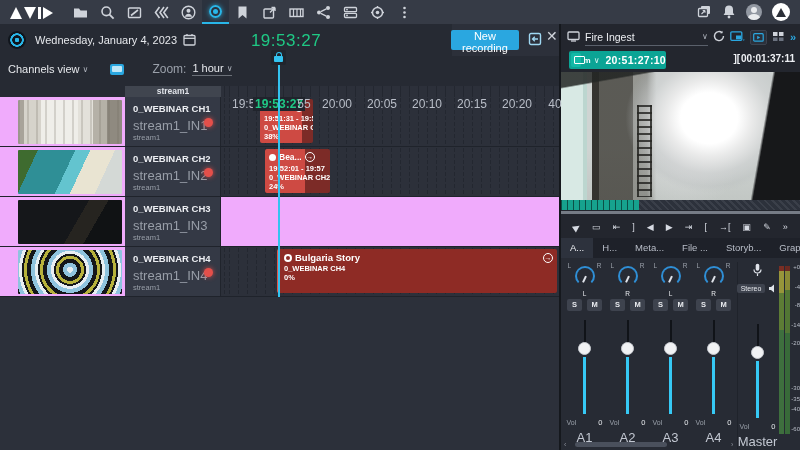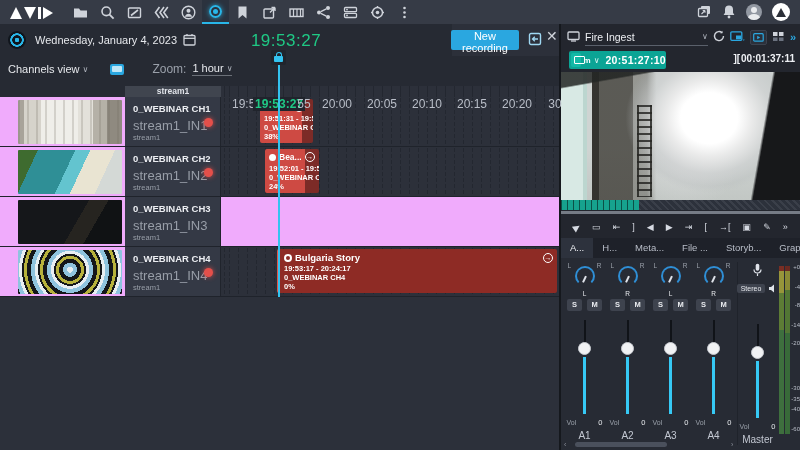--- a/index.html
+++ b/index.html
@@ -171,21 +171,21 @@
   .panpos{position:absolute;left:0;right:0;bottom:-1px;text-align:center;font-size:6.5px;color:#e6e8ec}
   .smrow{display:flex;gap:5px;margin-top:3px}
   .smbtn{width:15px;height:12px;background:#3e434e;border-radius:2px;font-size:7.5px;font-weight:bold;color:#e8eaee;text-align:center;line-height:12px}
   .fader{position:relative;width:13px;height:94px;margin-top:9px}
   .fr-top{position:absolute;left:5.5px;top:0;width:2px;height:28px;background:#101318}
   .fthumb{position:absolute;left:0;top:22px;width:13px;height:13px;border-radius:50%;background:#f1f2f4;border:1px solid #c9ccd2}
   .fr-bot{position:absolute;left:5px;top:37px;width:3px;bottom:0;background:#36c9f5}
   .volrow{width:40px;display:flex;justify-content:space-between;padding:0 2px;margin-top:4px;align-items:baseline}
   .vollbl{font-size:7px;color:#9aa0aa}
   .volval{font-size:7.5px;color:#e6e8ec}
-  .stripname{font-size:10px;color:#c3c8d2;margin-top:3px}
+  .stripname{font-size:13px;color:#c3c8d2;margin-top:3px}
   .master{position:absolute;left:176px;top:4px;width:40px;border-left:1px solid #1f232b;display:flex;flex-direction:column;align-items:center}
   .micblock{height:16px;display:flex;align-items:center}
   .stereo{margin-top:4px;height:13px;display:flex;align-items:center;gap:3px}
   .stchip{background:#3e434e;border-radius:2px;font-size:7px;color:#e6e8ec;padding:1px 4px}
   .master .fader{margin-top:29px}
   .meter{position:absolute;left:218px;top:8px;width:11px;height:168px;display:flex;gap:1px}
   .mbar{width:5px;height:100%;background:linear-gradient(180deg,#7a2e24 0 3%,#97953a 3% 16%,#5d7c35 16% 38%,#3e6f3e 38% 100%)}
   .mbar.b2{background:linear-gradient(180deg,#6b2a22 0 3%,#8a8a35 3% 14%,#527634 14% 40%,#386a39 40% 100%)}
   .mlabels{position:absolute;left:230px;top:0;width:9px;height:180px}
   .mlab{position:absolute;right:0;font-size:6px;color:#b9bec8;white-space:nowrap}
@@ -346,21 +346,21 @@
     </div>
     <div class="ruler">
       <span class="rtick" style="left:26px">19:50</span>
       <span class="rtick now" style="left:58px">19:53:27</span>
       <span class="rtick" style="left:83px">55</span>
       <span class="rtick" style="left:116px">20:00</span>
       <span class="rtick" style="left:161px">20:05</span>
       <span class="rtick" style="left:206px">20:10</span>
       <span class="rtick" style="left:251px">20:15</span>
       <span class="rtick" style="left:296px">20:20</span>
-      <span class="rtick" style="left:334px">30</span>
+      <span class="rtick" style="left:334px">40</span>
     </div>
   </div>
 
   <div class="gridhead">
     <div class="colhead">stream1</div>
     <div class="tlpart"></div>
   </div>
 
   <div class="chrow" style="top:73px">
     <div class="thumb th-fire"></div>
@@ -386,21 +386,21 @@
 
   <div class="chrow" style="top:123px">
     <div class="thumb th-beach"></div>
     <div class="chinfo">
       <span class="chname">0_WEBINAR CH2</span>
       <span class="chin1">stream1_IN2</span>
       <span class="chin2">stream1</span>
       <span class="recdot"></span>
     </div>
     <div class="tlcell">
-      <div class="rec rec2" style="left:44px;width:54px">
+      <div class="rec rec2" style="left:44px;width:65px">
         <div class="head">
             <span class="wdot"></span>
             <span>Bea...</span>
             <span class="openc">→</span>
           </div>
         <div class="l">19:52:01 - 19:57</div>
         <div class="l">0_WEBINAR CH2</div>
         <div class="l">24%</div>
       </div>
     </div>
@@ -423,21 +423,20 @@
       <span class="chin2">stream1</span>
       <span class="recdot"></span>
     </div>
     <div class="tlcell">
       <div class="rec rec4" style="left:56px;width:280px">
         <div class="head">
             <span class="rdot-ring"></span>
             <span>Bulgaria Story</span>
             <span class="openc">→</span>
           </div>
-        <div class="l">19:53:17 - 20:24:17</div>
         <div class="l">0_WEBINAR CH4</div>
         <div class="l">0%</div>
       </div>
     </div>
   </div>
 
   <div class="belowrows"></div>
 
   <div class="playhead"></div>
   <div class="lockchip">

